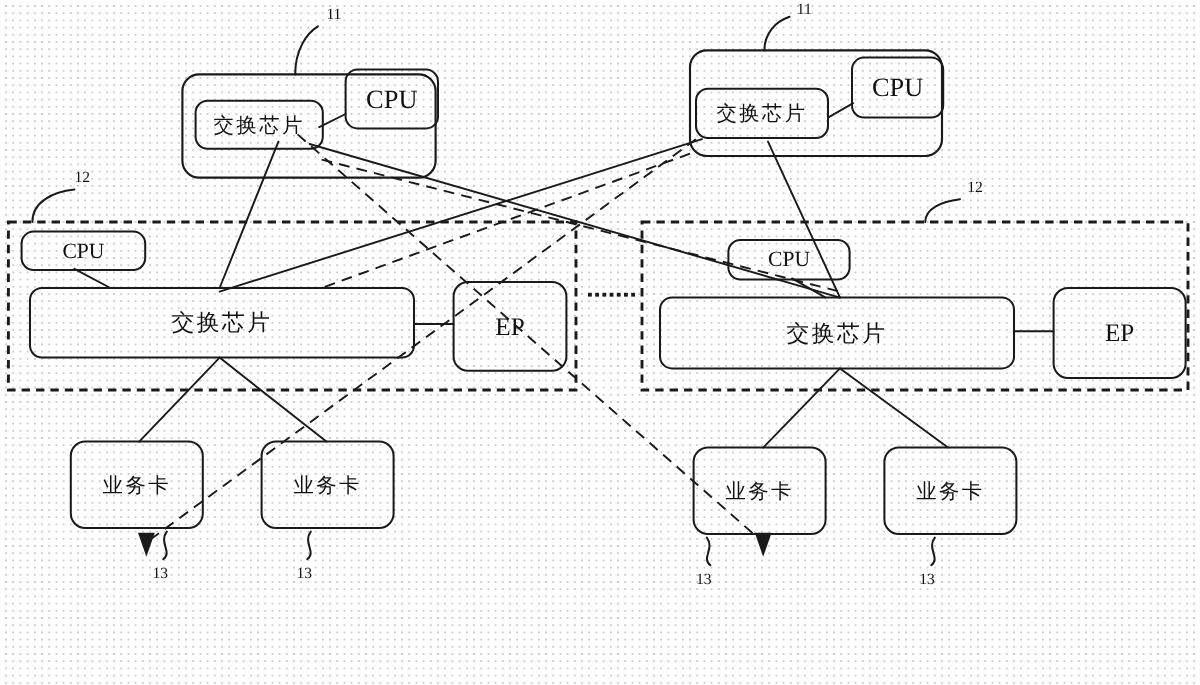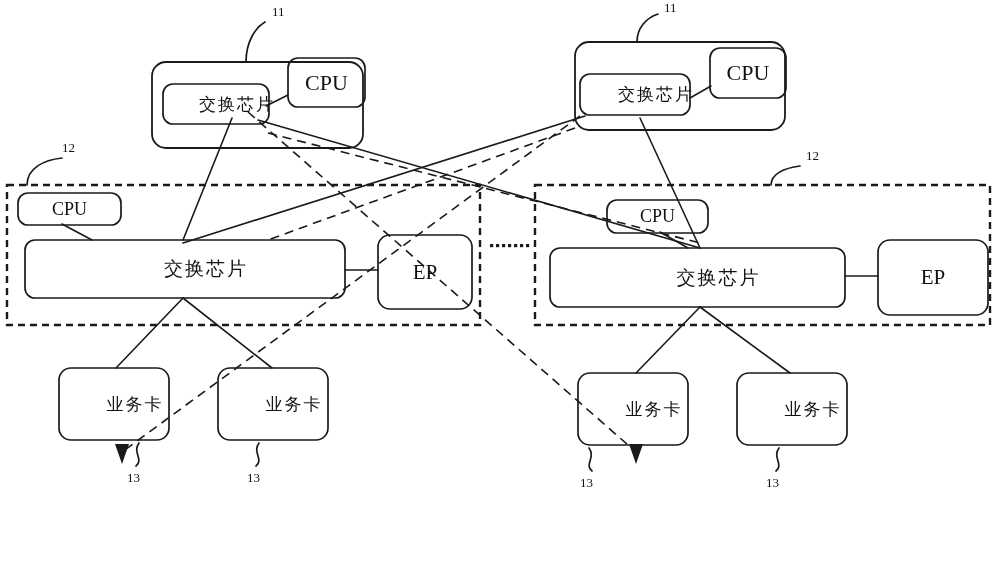--- a/index.html
+++ b/index.html
@@ -29,21 +29,20 @@
     display: flex;
     align-items: center;
     justify-content: center;
     color: #111111;
     white-space: nowrap;
     pointer-events: none;
   }
   .lbl-cn {
     font-family: "DejaVu Sans", "Liberation Sans", sans-serif;
     letter-spacing: 2px;
-    margin-left: 21px;
   }
   .lbl-lat {
     font-family: "Liberation Serif", "DejaVu Serif", serif;
   }
   .ref-num {
     position: absolute;
     font-family: "Liberation Serif", "DejaVu Serif", serif;
     font-size: 13px;
     color: #111111;
     pointer-events: none;

